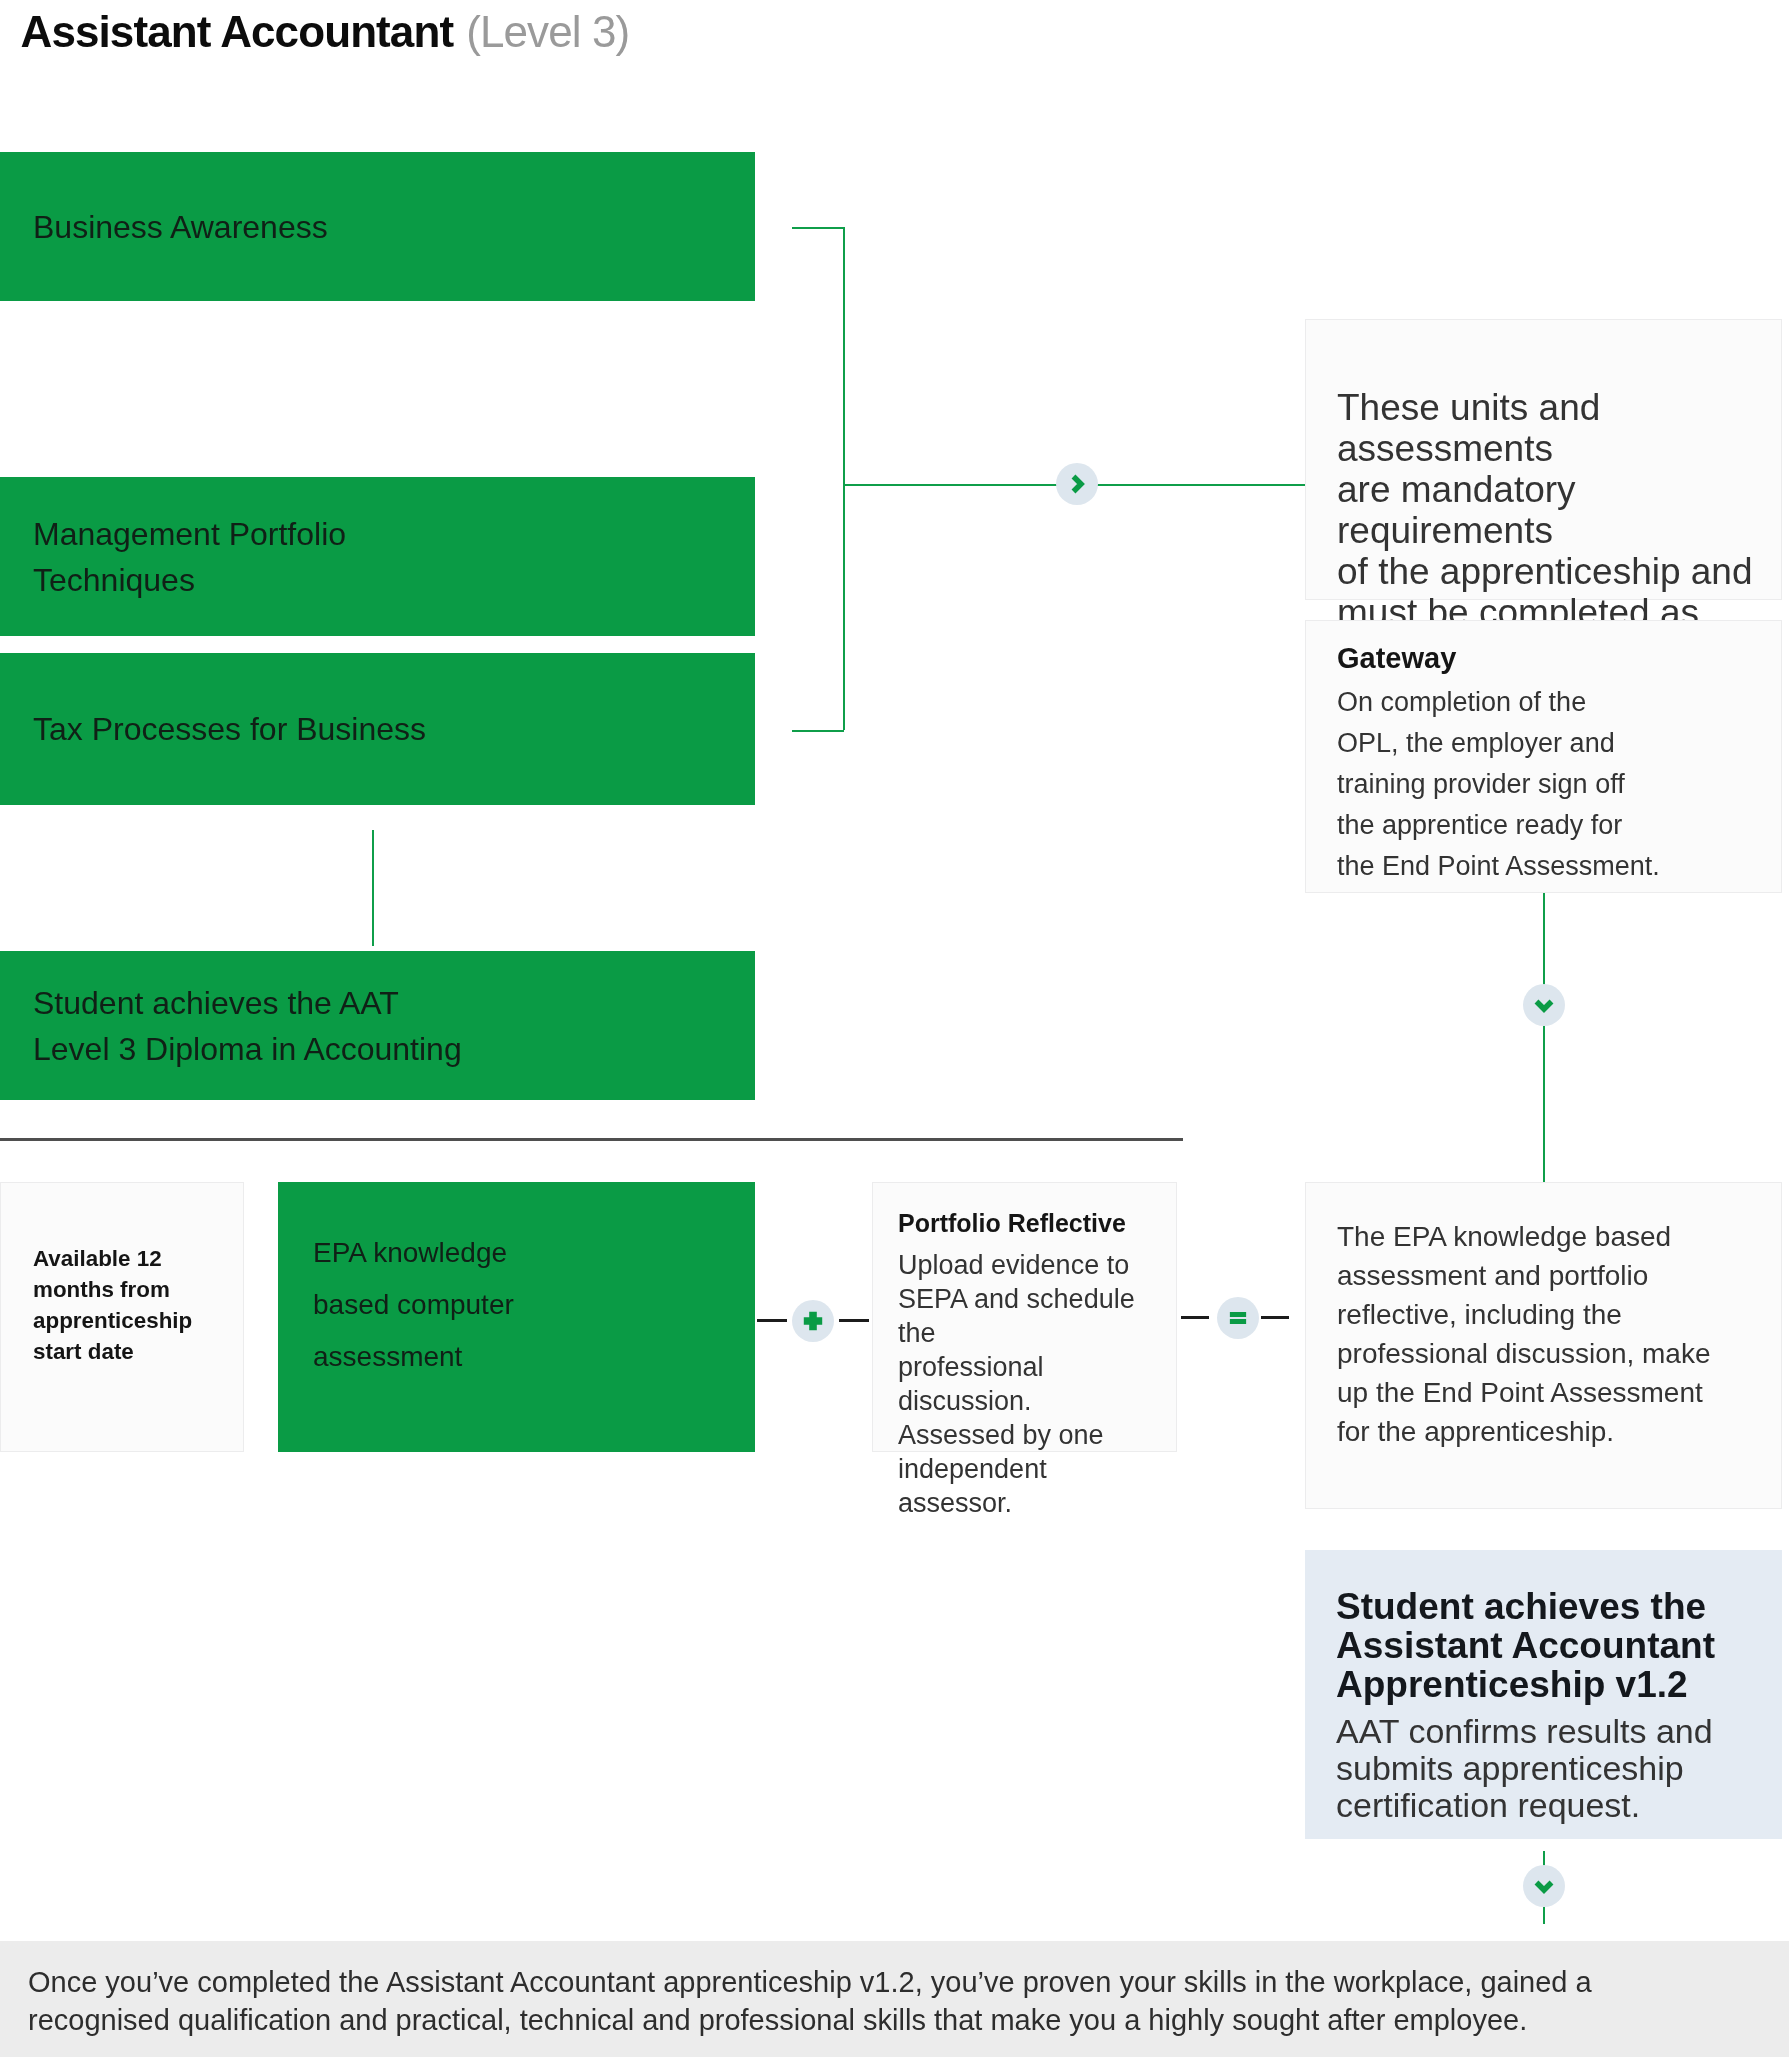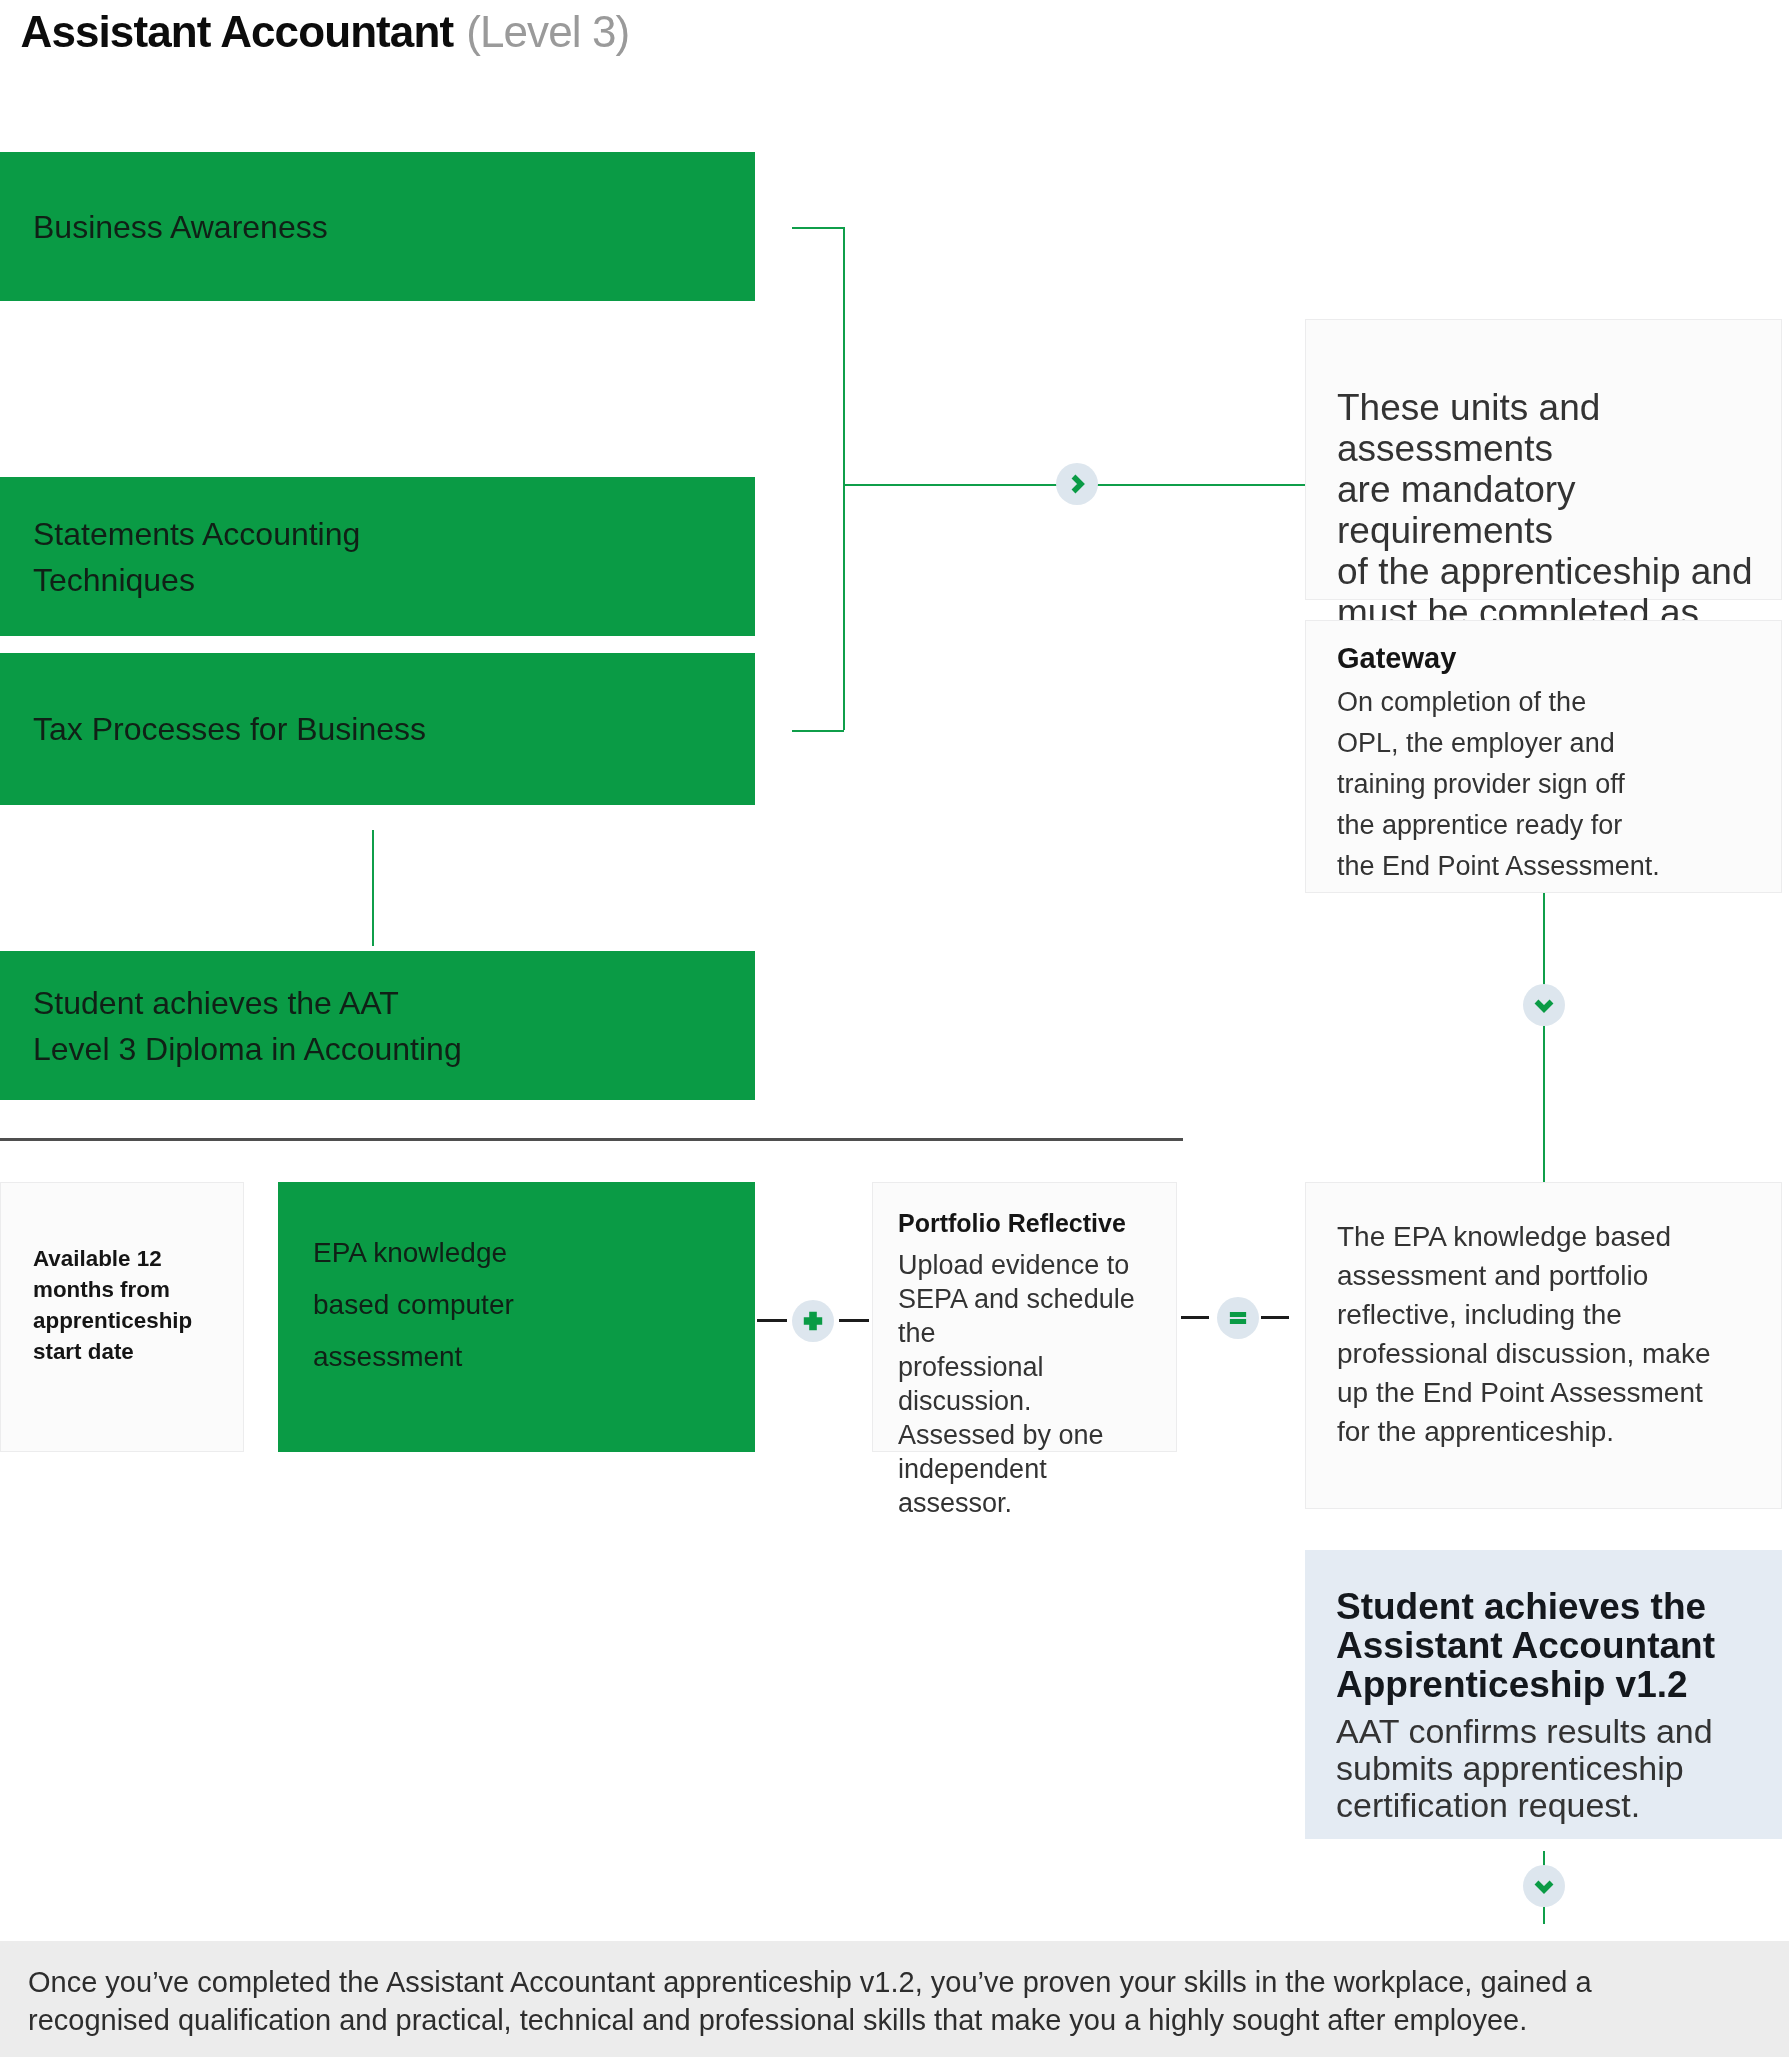--- a/index.html
+++ b/index.html
@@ -84,21 +84,21 @@
 <div class="canvas">
 
   <div class="title">
     <span class="t-main">Assistant Accountant</span><span class="t-sub">(Level 3)</span>
   </div>
 
   <div class="gbox u1">
     <span>Business Awareness</span>
   </div>
   <div class="gbox u3">
-    <span>Statements Accounting
+    <span>Management Portfolio
 Techniques</span>
   </div>
   <div class="gbox u4">
     <span>Tax Processes for Business</span>
   </div>
 
   <div class="stub stub-top"></div>
   <div class="vline bracket-v"></div>
   <div class="stub stub-bottom"></div>
 

